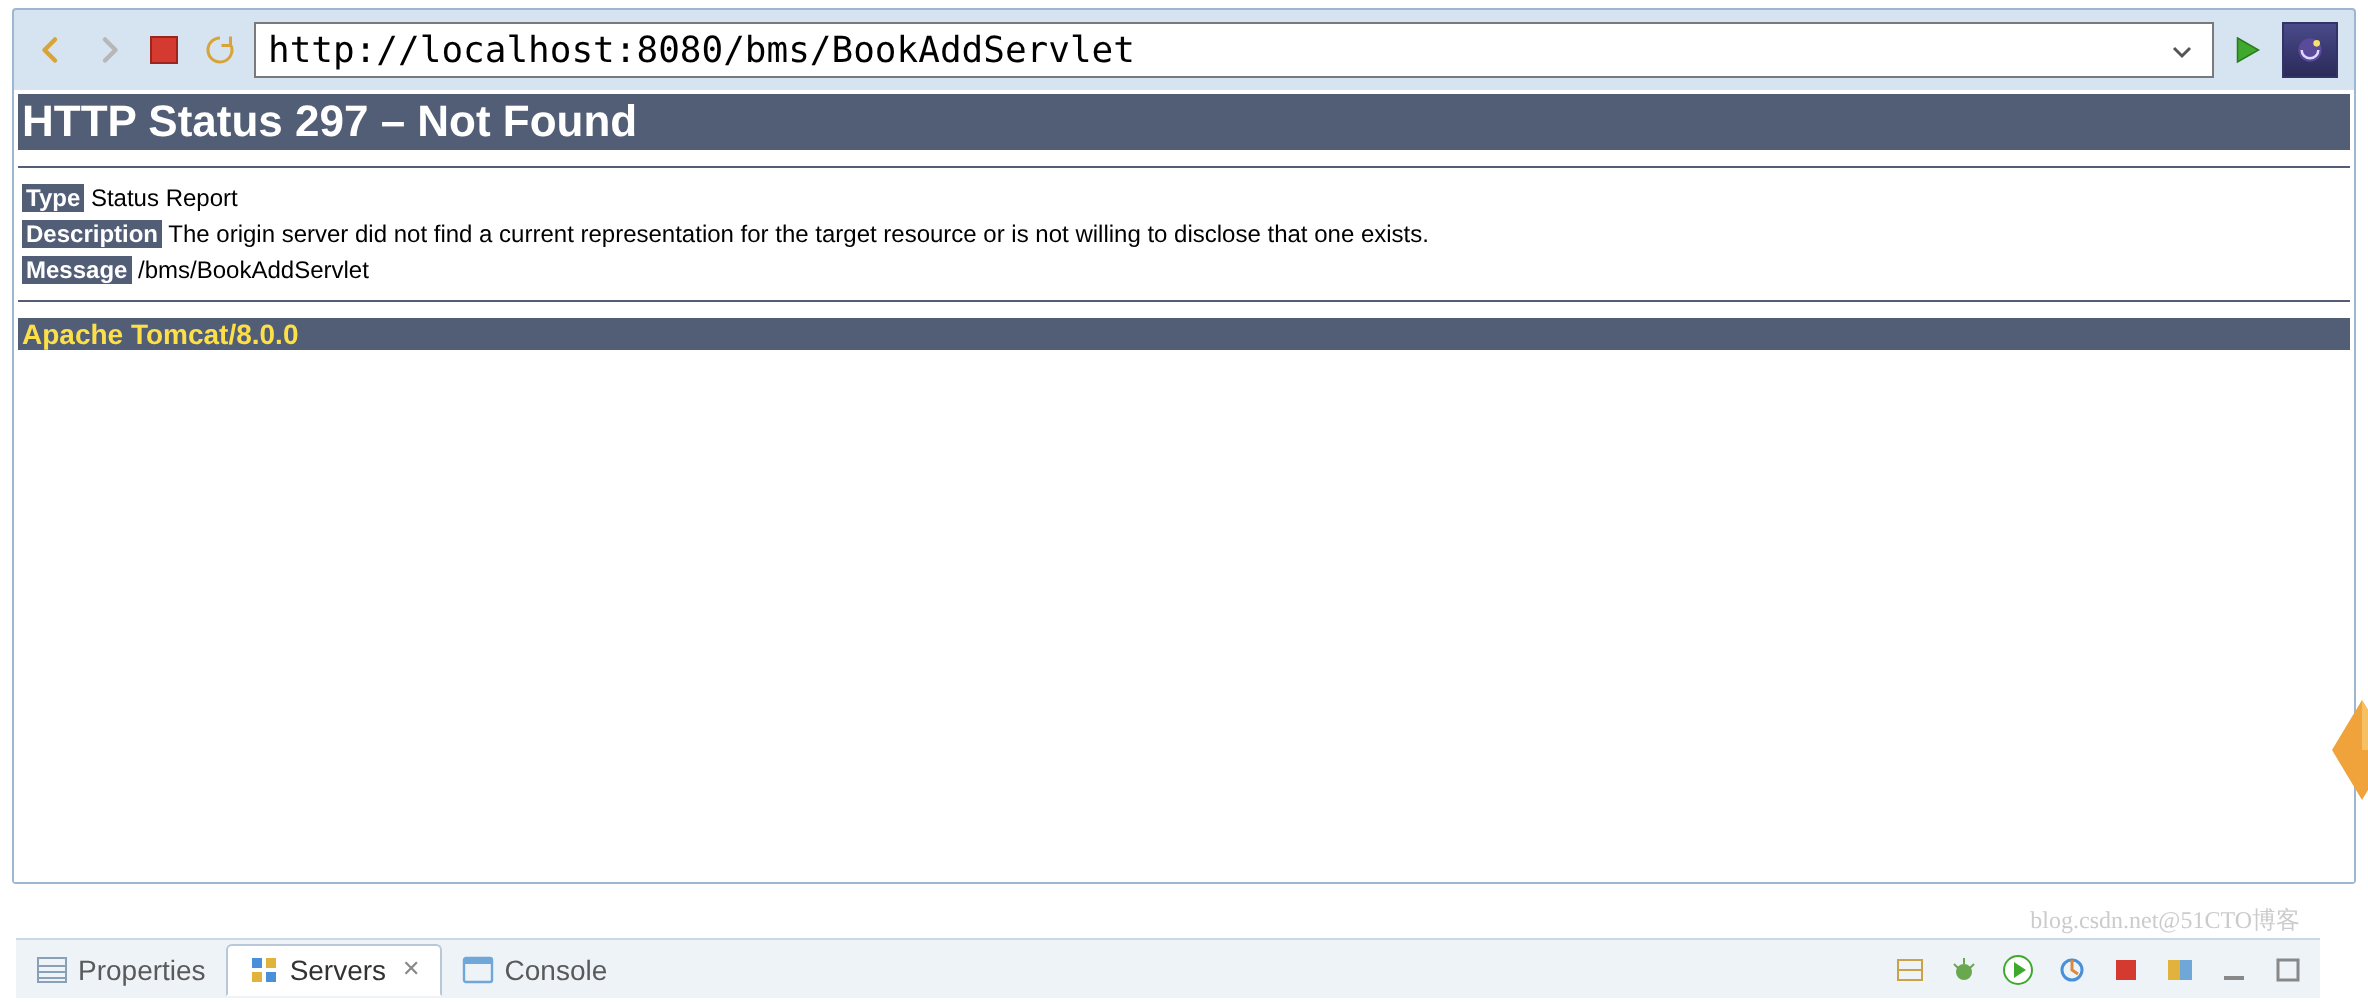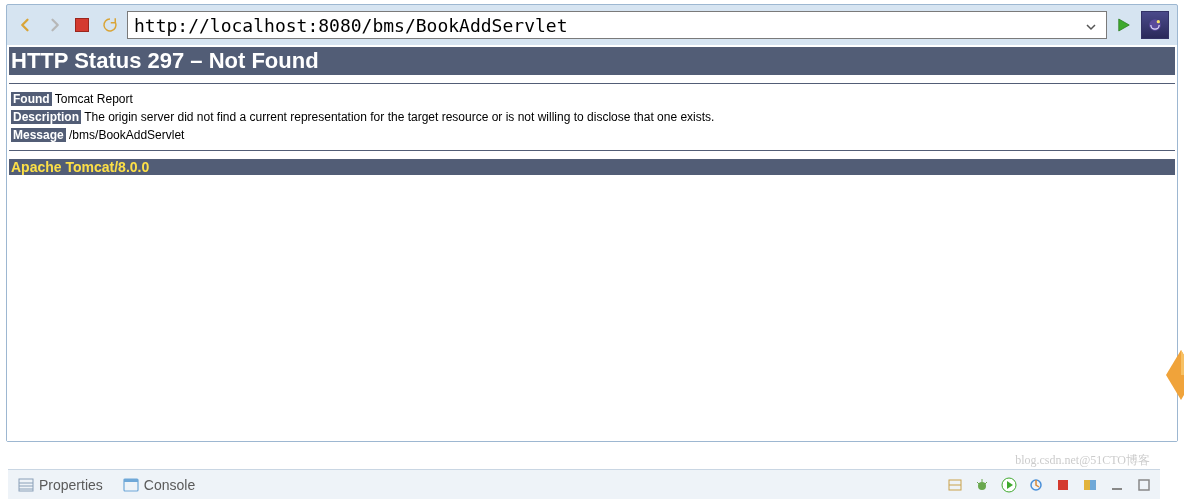--- a/index.html
+++ b/index.html
@@ -210,21 +210,21 @@
           <circle cx="16" cy="8" r="2" fill="#f7e16b"></circle>
         </svg>
     </span>
   </div>
 
   <div class="content-area">
     <div class="content-inner">
       <h1 class="http-heading">HTTP Status 297 – Not Found</h1>
       <hr class="hr-line">
       <p class="err-line">
-        <b class="err-label">Found</b><span> Tomcat Report</span>
+        <b class="err-label">Type</b><span> Status Report</span>
       </p>
       <p class="err-line">
         <b class="err-label">Description</b><span> The origin server did not find a current representation for the target resource or is not willing to disclose that one exists.</span>
       </p>
       <p class="err-line">
         <b class="err-label">Message</b><span> /bms/BookAddServlet</span>
       </p>
       <hr class="hr-line">
       <h3 class="tomcat-footer">Apache Tomcat/8.0.0</h3>
     </div>
@@ -236,20 +236,32 @@
     <span class="tab-icon">
       <svg width="16" height="16" viewBox="0 0 16 16">
           <rect x="1" y="2" width="14" height="12" fill="none" stroke="#8aa0b8" stroke-width="1"></rect>
           <line x1="1" y1="6" x2="15" y2="6" stroke="#8aa0b8"></line>
           <line x1="1" y1="9" x2="15" y2="9" stroke="#8aa0b8"></line>
           <line x1="1" y1="12" x2="15" y2="12" stroke="#8aa0b8"></line>
         </svg>
     </span>
     <span>Properties</span>
   </div>
+  <div class="tab active">
+    <span class="tab-icon">
+      <svg width="16" height="16" viewBox="0 0 16 16">
+          <rect x="2" y="2" width="5" height="5" fill="#4a90d9"></rect>
+          <rect x="9" y="2" width="5" height="5" fill="#e2b33c"></rect>
+          <rect x="2" y="9" width="5" height="5" fill="#e2b33c"></rect>
+          <rect x="9" y="9" width="5" height="5" fill="#4a90d9"></rect>
+        </svg>
+    </span>
+    <span>Servers</span>
+    <span class="close-x">✕</span>
+  </div>
   <div class="tab">
     <span class="tab-icon">
       <svg width="16" height="16" viewBox="0 0 16 16">
           <rect x="1" y="2" width="14" height="12" rx="1" fill="none" stroke="#6fa8d8" stroke-width="1.2"></rect>
           <rect x="1" y="2" width="14" height="3" fill="#6fa8d8"></rect>
         </svg>
     </span>
     <span>Console</span>
   </div>
 

